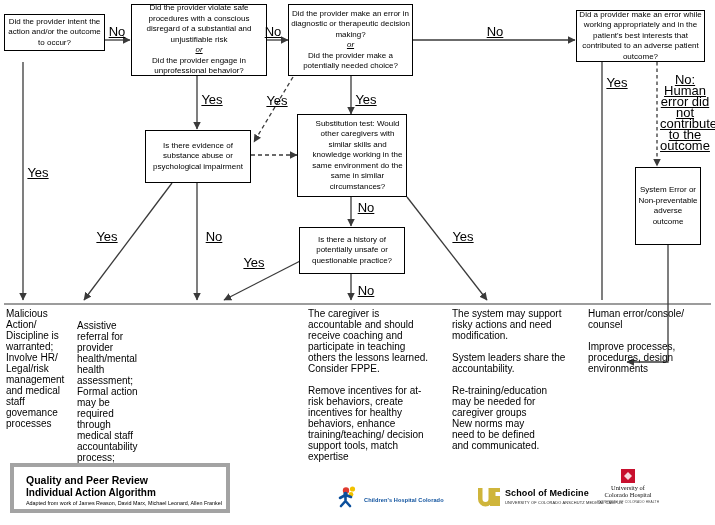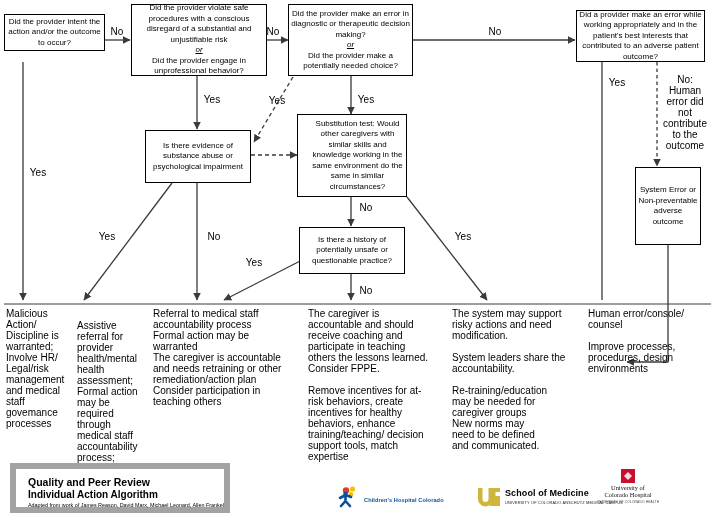--- a/index.html
+++ b/index.html
@@ -3,23 +3,23 @@
 <meta charset="utf-8">
 <style>
   html,body{margin:0;padding:0;background:#ffffff;}
   body{width:715px;height:525px;font-family:"Liberation Sans",sans-serif;color:#000;}
   #stage{position:relative;width:715px;height:525px;overflow:hidden;}
   svg#wires{position:absolute;left:0;top:0;width:715px;height:525px;}
   .box{position:absolute;box-sizing:border-box;border:1px solid #000;background:#fff;
        display:flex;align-items:center;justify-content:center;text-align:center;
        font-size:8px;line-height:10.5px;padding:2px;}
   .box span{display:block;}
-  .lbl{position:absolute;font-size:10px;line-height:10px;text-align:center;background:transparent;}
+  .lbl{position:absolute;font-size:13px;line-height:10px;text-align:center;background:transparent;text-decoration:underline;}
   .col{position:absolute;font-size:10px;line-height:11px;white-space:pre-line;}
-  .titlebox{position:absolute;border:6px solid #a3a3a3;box-sizing:border-box;background:#fff;}
+  .titlebox{position:absolute;border:4px solid #a3a3a3;box-sizing:border-box;background:#fff;}
   .t1{font-size:10.5px;font-weight:bold;}
   .t2{font-size:10px;font-weight:bold;}
   .t3{font-size:5.4px;}
   .logo{position:absolute;}
   .chc-text{font-size:5.6px;color:#0b4f9c;font-weight:bold;letter-spacing:.1px;}
   .cu-main{font-size:9px;color:#000;letter-spacing:.1px;}
   .cu-sub{font-size:3.9px;color:#222;letter-spacing:.15px;}
   .uch-1{font-size:6.4px;font-family:"Liberation Serif",serif;color:#111;text-align:center;line-height:7.4px;}
   .uch-2{font-size:3.2px;color:#444;text-align:center;letter-spacing:.2px;}
   .it{font-style:italic;text-decoration:underline;}
@@ -122,24 +122,20 @@
   <div class="lbl" style="left:203px;top:232px;width:22px;">No</div>
   <div class="lbl" style="left:96px;top:232px;width:22px;">Yes</div>
   <div class="lbl" style="left:355px;top:203px;width:22px;">No</div>
   <div class="lbl" style="left:452px;top:232px;width:22px;">Yes</div>
   <div class="lbl" style="left:243px;top:258px;width:22px;">Yes</div>
   <div class="lbl" style="left:355px;top:286px;width:22px;">No</div>
   <div class="lbl" style="left:660px;top:74px;width:50px;line-height:11px;text-align:center;">No: Human error did not contribute to the outcome</div>
 
   <div class="col" style="left:6px;top:308px;width:64px;">Malicious Action/ Discipline is warranted; Involve HR/ Legal/risk management and medical staff govemance processes</div>
   <div class="col" style="left:77px;top:308px;width:68px;margin-top:12px;">Assistive referral for provider health/mental health assessment; Formal action may be required through medical staff accountability process;</div>
-  <div class="col" style="left:153px;top:308px;width:132px;">Referral to medical staff accountability process
-Formal action may be warranted
-The caregiver is accountable and needs retraining or other remediation/action plan
-Consider participation in teaching others</div>
   <div class="col" style="left:308px;top:308px;width:124px;">The caregiver is accountable and should receive coaching and participate in teaching others the lessons learned. Consider FPPE.
 
 Remove incentives for at-risk behaviors, create incentives for healthy behaviors, enhance training/teaching/ decision support tools, match expertise</div>
   <div class="col" style="left:452px;top:308px;width:116px;">The system may support risky actions and need modification.
 
 System leaders share the accountability.
 
 Re-training/education may be needed for caregiver groups
 New norms may
 need to be defined

